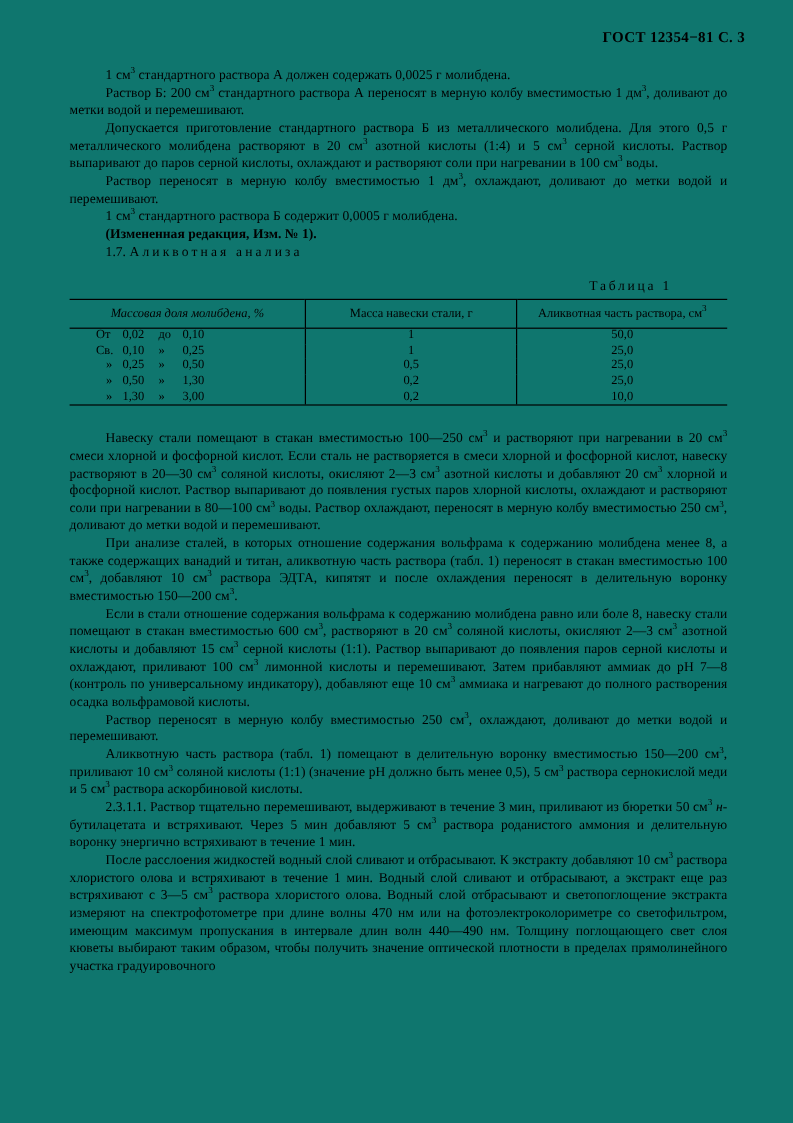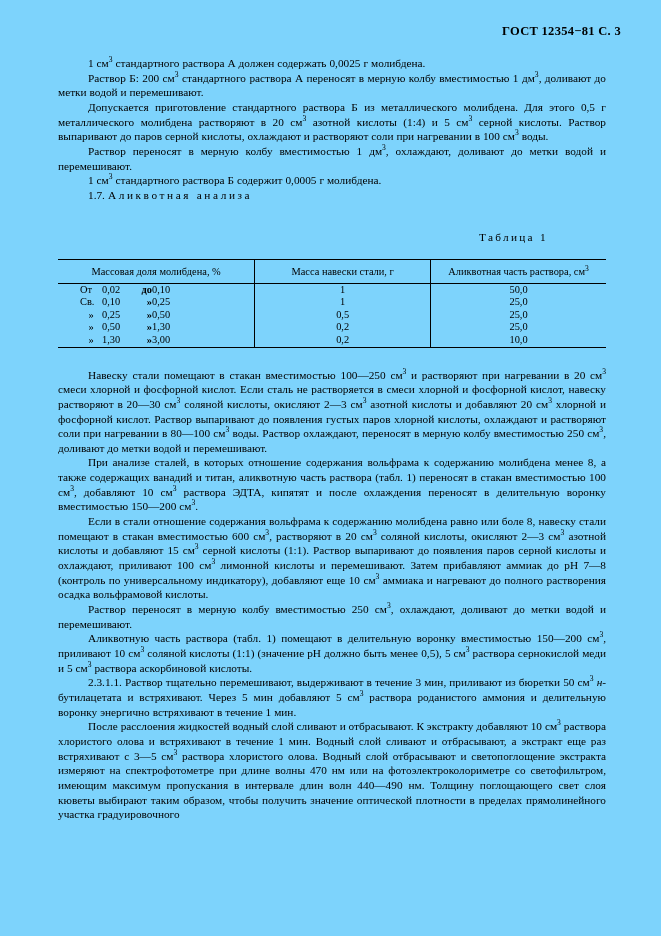--- a/index.html
+++ b/index.html
@@ -9,21 +9,21 @@
     background: #ffffff;
   }
   body {
     font-family: "Liberation Serif", "DejaVu Serif", serif;
     color: #000000;
   }
   .page {
     position: relative;
     width: 661px;
     height: 936px;
-    background: #7dd3fc;
+    background: #0f766e;
     overflow: hidden;
     box-sizing: border-box;
   }
   .page-header {
     position: absolute;
     top: 24px;
     left: 56px;
     right: 40px;
     height: 18px;
     text-align: right;
@@ -56,21 +56,21 @@
   }
   sup {
     font-size: 7.6px;
     vertical-align: super;
     line-height: 0;
   }
   .ital {
     font-style: italic;
   }
   .table-caption {
-    margin: 16px;
+    margin: 4px;
     font-size: 11.3px;
     text-align: right;
     letter-spacing: 2.3px;
     padding-right: 42px;
   }
   table.data-table {
     width: 100%;
     border-collapse: collapse;
     font-size: 10.4px;
     table-layout: fixed;
@@ -78,20 +78,21 @@
   table.data-table thead th {
     font-weight: normal;
     text-align: center;
     padding: 5px 2px 5px 2px;
     border-left: 1.4px solid #000;
     vertical-align: middle;
     line-height: 13px;
   }
   table.data-table thead th:first-child {
     border-left: none;
+    font-style: italic;
   }
   table.data-table tbody td {
     border-left: 1.4px solid #000;
     padding: 0 2px;
     line-height: 12.6px;
     height: 12.6px;
     vertical-align: middle;
   }
   table.data-table tbody td:first-child {
     border-left: none;
@@ -112,21 +113,21 @@
     font-variant-numeric: tabular-nums;
   }
   .col-center {
     text-align: center;
   }
   .rng {
     display: inline-block;
   }
   .rng .w1 { display: inline-block; width: 22px; text-align: left; }
   .rng .w2 { display: inline-block; width: 30px; text-align: left; }
-  .rng .w3 { display: inline-block; width: 20px; text-align: right; font-weight: bold; }
+  .rng .w3 { display: inline-block; width: 20px; text-align: left; }
   .rng .w4 { display: inline-block; width: 30px; text-align: left; }
   .gap-after-table { height: 20px; }
   .gap-small { height: 12px; }
 </style>
 </head>
 <body>
 
 <div class="page">
 
   <div class="page-header">
@@ -138,20 +139,21 @@
     <p class="para">1&nbsp;см<sup>3</sup> стандартного раствора А должен содержать 0,0025 г молибдена.</p>
 
     <p class="para">Раствор Б: 200&nbsp;см<sup>3</sup> стандартного раствора А переносят в мерную колбу вместимостью 1 дм<sup>3</sup>, доливают до метки водой и перемешивают.</p>
 
     <p class="para">Допускается приготовление стандартного раствора Б из металлического молибдена. Для этого 0,5 г металлического молибдена растворяют в 20 см<sup>3</sup> азотной кислоты (1:4) и 5 см<sup>3</sup> серной кислоты. Раствор выпаривают до паров серной кислоты, охлаждают и растворяют соли при нагревании в 100 см<sup>3</sup> воды.</p>
 
     <p class="para">Раствор переносят в мерную колбу вместимостью 1 дм<sup>3</sup>, охлаждают, доливают до метки водой и перемешивают.</p>
 
     <p class="para">1 см<sup>3</sup> стандартного раствора Б содержит 0,0005 г молибдена.</p>
 
+    <p class="para bold"><span>(Измененная редакция, Изм. № 1).</span></p>
 
     <p class="para"><span>1.7.</span> <span class="spaced">Аликвотная анализа</span></p>
 
 
     <div class="gap-small"></div>
 
     <p class="table-caption"><span>Таблица 1</span></p>
 
     <table class="data-table">
       <thead>

